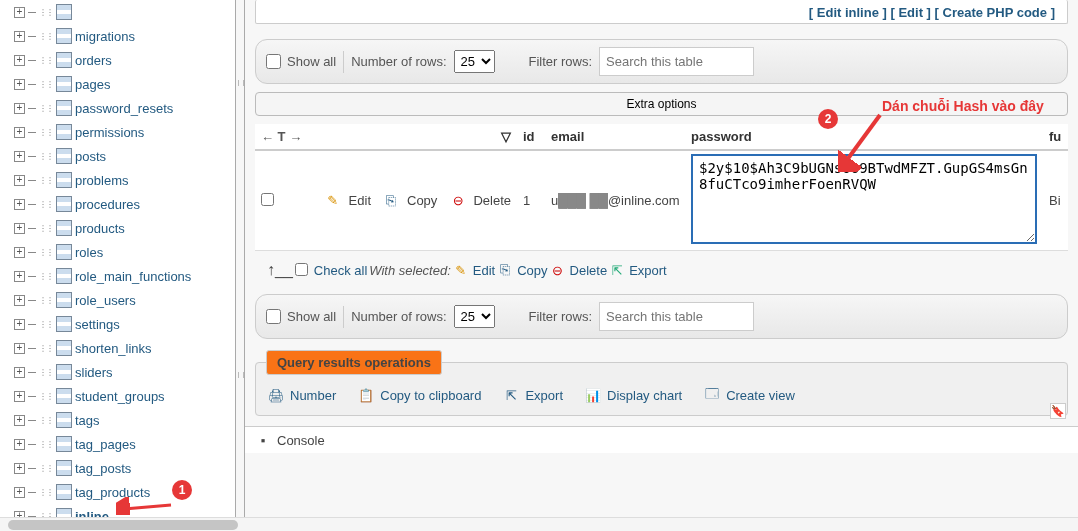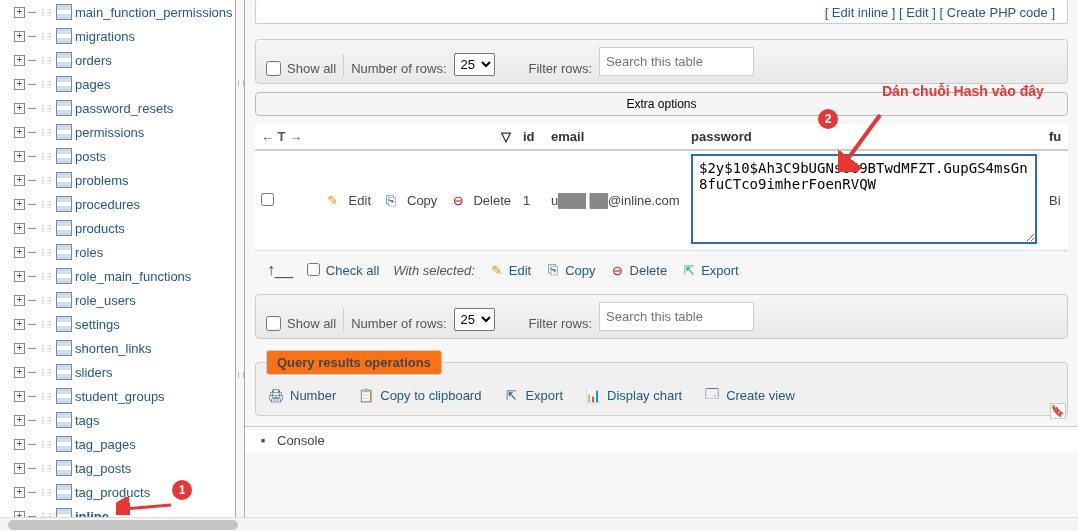--- a/index.html
+++ b/index.html
@@ -17,21 +17,21 @@
 .divider { width: 10px; background: #f7f7f7; border-left: 1px solid #aaa; border-right: 1px solid #aaa; position: relative; }
 .divider::before, .divider::after { content: ''; position: absolute; left: 2px; width: 4px; height: 6px; border-left: 1px solid #bbb; border-right: 1px solid #bbb; }
 .divider::before { top: 15%; } .divider::after { top: 70%; }
 
 .main { flex: 1; background: #f7f7f7; display: flex; flex-direction: column; overflow: hidden; position: relative; }
 .panel { background: #fff; border: 1px solid #ccc; margin: 0 10px 10px; border-radius: 2px; }
 .top-links { text-align: right; padding: 5px 12px 3px; font-size: 13px; }
 .top-links a { color: #235a81; cursor: pointer; }
 .top-links span { color: #235a81; }
 
-.toolbar { background: linear-gradient(#f6f6f6, #e8e8e8); border: 1px solid #ccc; border-radius: 4px; margin: 5px 10px; padding: 7px 10px; display: flex; align-items: flex-end; gap: 7px; }
+.toolbar { background: linear-gradient(#f6f6f6, #e8e8e8); border: 1px solid #ccc; border-radius: 12px; margin: 5px 10px; padding: 7px 10px; display: flex; align-items: center; gap: 7px; }
 .toolbar .sep { width: 1px; height: 22px; background: #ccc; }
 .toolbar label { display: flex; align-items: center; gap: 6px; }
 .toolbar input[type="checkbox"] { width: 15px; height: 15px; }
 .toolbar select { font-size: 13px; padding: 2px; }
 .toolbar input[type="text"] { font-size: 13px; padding: 6px 6px; width: 155px; border: 1px solid #ccc; }
 .toolbar span { color: #555; }
 
 .extra-btn { margin: 3px 10px 8px; display: inline-block; background: #f5f5f5; border: 1px solid #bbb; border-radius: 4px; padding: 4px 10px; font-size: 12px; cursor: pointer; }
 
 .table-wrap { margin: 0 10px; overflow: hidden; }
@@ -40,21 +40,21 @@
 th .sort { color: #555; cursor: pointer; }
 td { padding: 3px 6px; border-bottom: 1px solid #ddd; vertical-align: top; font-size: 13px; background: #fff; }
 .row-actions { display: flex; align-items: center; gap: 8px; }
 .col-act { width: 64px; } .col-edit { width: 58px; } .col-copy { width: 68px; } .col-del { width: 72px; } .col-id { width: 28px; } .col-email { width: 140px; } .col-pass { width: auto; } .col-last { width: 25px; }
 
 .icn { width: 16px; height: 16px; display: inline-flex; align-items: center; justify-content: center; }
 .icn-edit { color: #d89000; } .icn-copy { color: #235a81; } .icn-del { color: #cc0000; }
 
 .hash-area { width: 100%; min-height: 90px; border: 2px solid #2a6db5; font-family: monospace; font-size: 14px; padding: 4px 6px; resize: both; outline: none; }
 
-.selection-row { display: flex; align-items: center; gap: 14px; padding: 10px 12px; margin: 0 10px; }
+.selection-row { display: flex; align-items: center; gap: 2px; padding: 10px 12px; margin: 0 10px; }
 .selection-row a { color: #235a81; display: flex; align-items: center; gap: 4px; cursor: pointer; }
 .selection-row .ws { color: #555; font-style: italic; }
 .arrow-sel { font-size: 16px; }
 
 fieldset.qro { border: 1px solid #ccc; border-radius: 4px; margin: 6px 10px 10px; background: #f0f0f0; }
 fieldset.qro legend { background: #f97316; border: 1px solid #ccc; border-radius: 3px; padding: 4px 10px; font-weight: bold; font-size: 13px; margin-left: 10px; }
 .qro-body { padding: 12px; display: flex; gap: 22px; }
 .qro-body a { color: #235a81; display: flex; align-items: center; gap: 6px; cursor: pointer; }
 
 .consolebar { position: relative; background: #fff; border-top: 1px solid #ccc; padding: 5px 10px; }
@@ -72,21 +72,20 @@
 </head>
 <body>
 
 <div class="layout">
   <div class="sidebar">
     <div class="tree-item">
         <span class="tree-plus">+</span>
         <span class="tree-link"></span>
         <span class="tree-dots">⋮⋮</span>
         <span class="icn tree-table-icn"></span>
-        <span class="tree-label">main_function_permissions</span>
       </div>
     <div class="tree-item">
         <span class="tree-plus">+</span>
         <span class="tree-link"></span>
         <span class="tree-dots">⋮⋮</span>
         <span class="icn tree-table-icn"></span>
         <span class="tree-label">migrations</span>
       </div>
     <div class="tree-item">
         <span class="tree-plus">+</span>
@@ -224,21 +223,21 @@
     <div class="tree-item hl">
         <span class="tree-plus">+</span>
         <span class="tree-link"></span>
         <span class="tree-dots">⋮⋮</span>
         <span class="icn tree-table-icn"></span>
         <span class="tree-label">inline</span>
       </div>
   </div>
   <div class="divider"></div>
   <div class="main">
-    <div class="panel" style="margin-top:0;border-top:none;">
+    <div class="panel" style="margin-top:0;border-top:none;font-weight:bold;">
       <div class="top-links">
         <span>[ <a>Edit inline</a> ]</span>
         <span>[ <a>Edit</a> ]</span>
         <span>[ <a>Create PHP code</a> ]</span>
       </div>
     </div>
 
     <div class="toolbar">
       <label>
           <input type="checkbox" style="">
@@ -377,21 +376,21 @@
 <svg class="anno-arrow" style="left:116px;top:495px" width="60" height="20">
     <defs>
       <marker id="ah1" markerWidth="8" markerHeight="8" refX="2" refY="4" orient="auto">
         <path d="M0,0 L8,4 L0,8 Z" class="arrow-red"></path>
       </marker>
     </defs>
     <line x1="55" y1="10" x2="8" y2="14" class="arrow-red" stroke-width="3" marker-end="url(#ah1)"></line>
   </svg>
 
 <div class="anno-circle" style="left:818px;top:109px">2</div>
-<div class="anno-text" style="left:882px;top:83px;width:180px">Dán chuỗi Hash vào đây</div>
+<div class="anno-text" style="left:882px;top:98px;width:180px">Dán chuỗi Hash vào đây</div>
 <svg class="anno-arrow" style="left:838px;top:112px" width="50" height="60">
     <defs>
       <marker id="ah2" markerWidth="8" markerHeight="8" refX="2" refY="4" orient="auto">
         <path d="M0,0 L8,4 L0,8 Z" class="arrow-red"></path>
       </marker>
     </defs>
     <line x1="42" y1="3" x2="6" y2="52" class="arrow-red" stroke-width="4" marker-end="url(#ah2)"></line>
   </svg>
 
 <div class="scrollbar-bottom">

